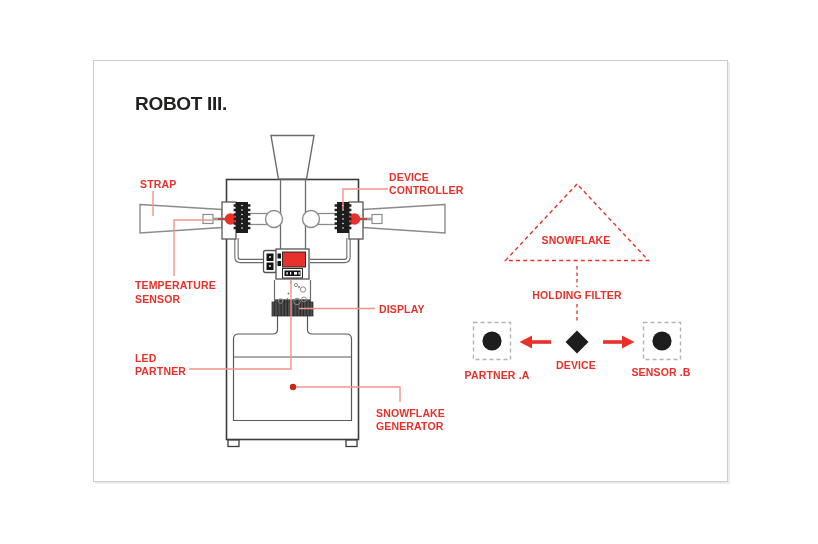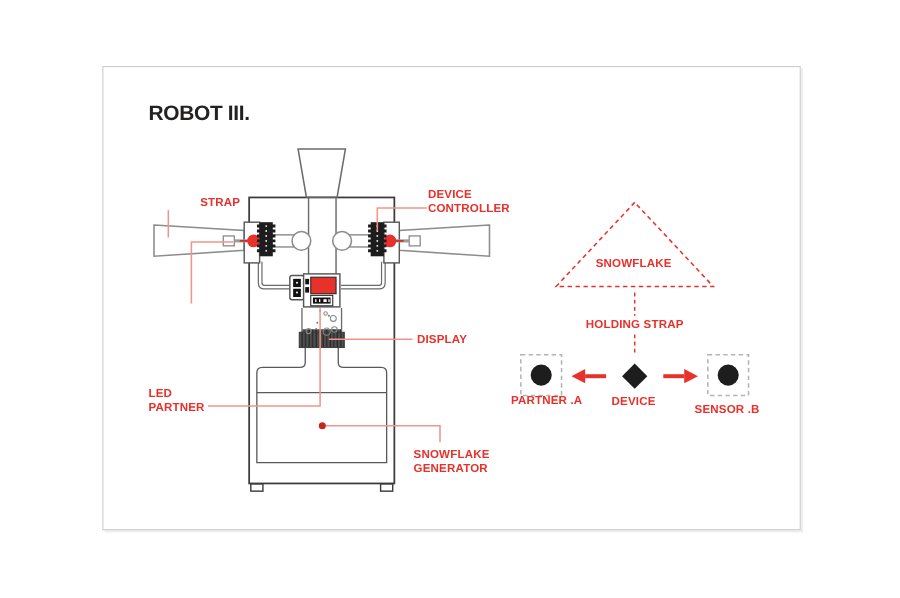--- a/index.html
+++ b/index.html
@@ -168,28 +168,30 @@
         <rect x="532" y="340.2" width="19" height="3.6"></rect>
         <polygon points="532,335.5 532,348.5 519.5,342"></polygon>
       </g>
       <g fill="#e8312a">
         <rect x="603" y="340.2" width="19" height="3.6"></rect>
         <polygon points="622,335.5 622,348.5 634.5,342"></polygon>
       </g>
     </g>
   </svg>
 
-  <div class="lbl" style="left:140px;top:177.5px;margin-left:42px;">STRAP</div>
+  <div class="lbl" style="left:140px;top:177.5px;">STRAP</div>
   <div class="lbl" style="left:389px;top:170.5px;">DEVICE
 CONTROLLER</div>
+  <div class="lbl" style="left:135px;top:279px;">TEMPERATURE
+SENSOR</div>
   <div class="lbl" style="left:379px;top:302.5px;">DISPLAY</div>
   <div class="lbl" style="left:135px;top:351.5px;">LED
 PARTNER</div>
   <div class="lbl" style="left:376px;top:406.5px;">SNOWFLAKE
 GENERATOR</div>
 
   <div class="lbl center" style="left:516px;top:233.5px;">SNOWFLAKE</div>
-  <div class="lbl center" style="left:517px;top:289px;">HOLDING STRAP</div>
+  <div class="lbl center" style="left:517px;top:289px;">HOLDING FILTER</div>
   <div class="lbl center" style="left:516px;top:358.5px;">DEVICE</div>
-  <div class="lbl center" style="left:437px;top:358px;text-align:center;">PARTNER .A</div>
+  <div class="lbl center" style="left:437px;top:369px;text-align:center;">PARTNER .A</div>
   <div class="lbl center" style="left:601px;top:365.5px;">SENSOR .B</div>
 
 </div>
 
 </body></html>

